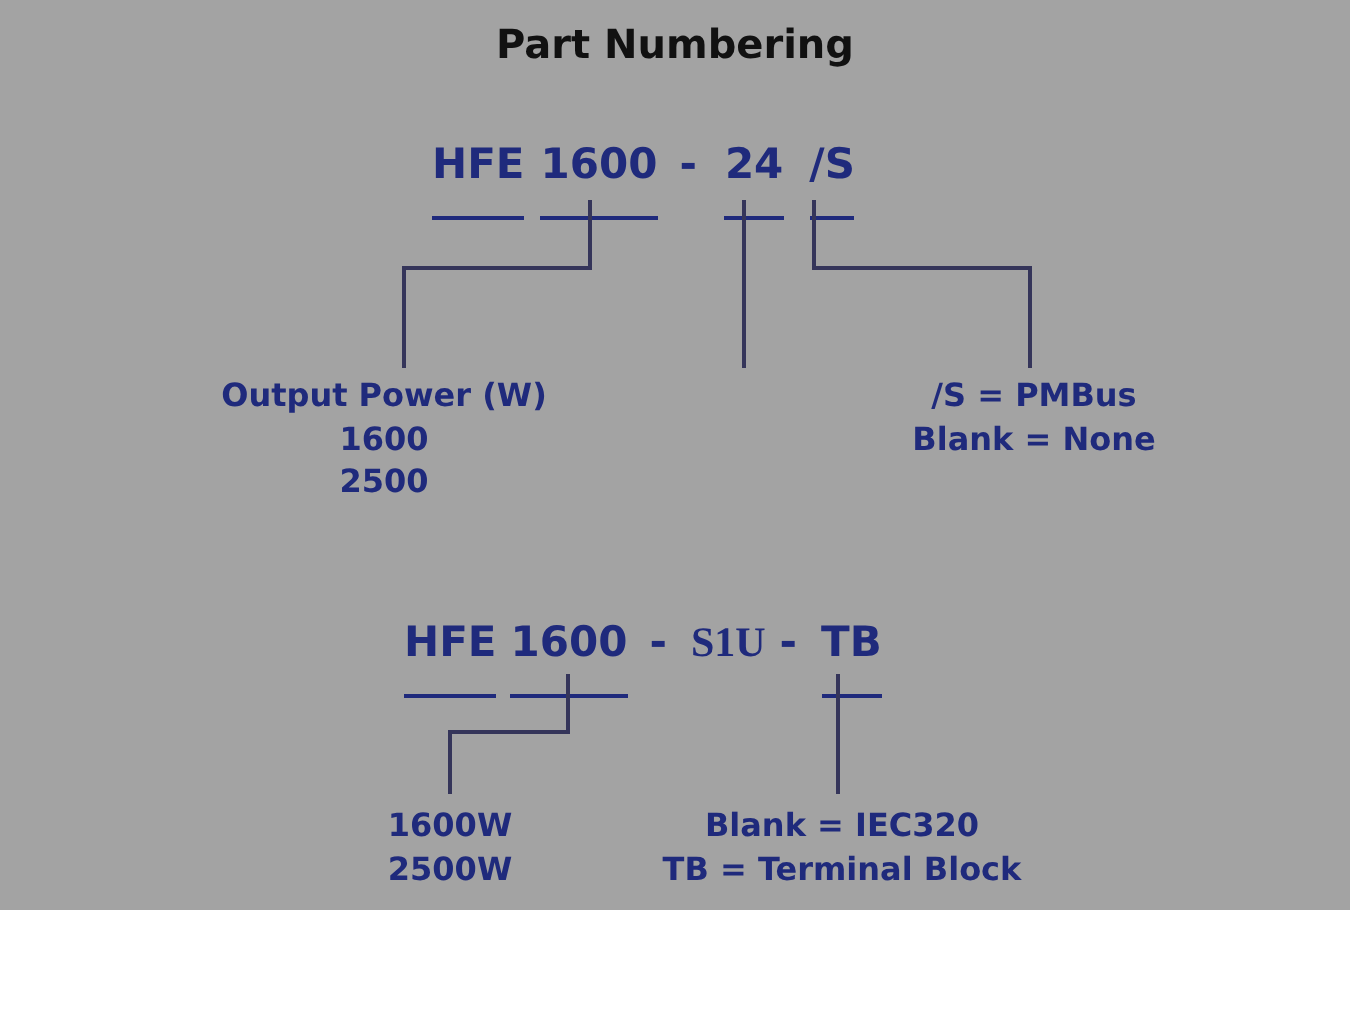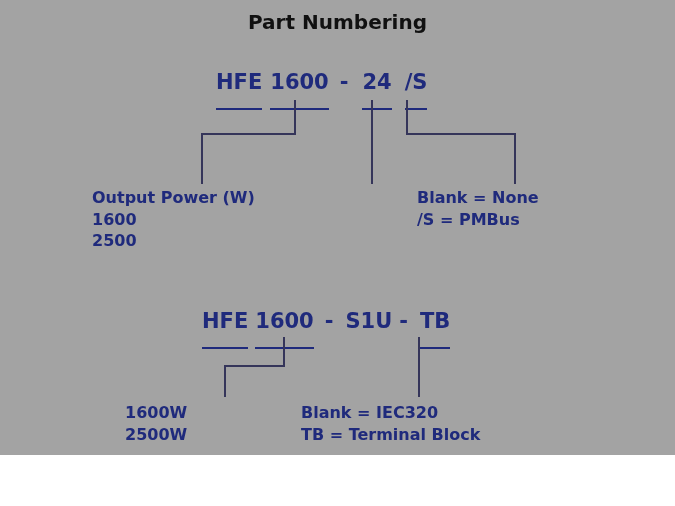--- a/index.html
+++ b/index.html
@@ -31,29 +31,30 @@
   .pn1 { left: 216px; top: 70px; }
   .pn2 { left: 202px; top: 309px; }
   .seg { display: inline-block; line-height: 20px; padding-bottom: 16px; }
   .seg.u { border-bottom: 2px solid #1f2a7c; }
   .pn1 .s1 { margin-left: 8px; }
   .pn1 .s2 { margin-left: 11px; }
   .pn1 .s3 { margin-left: 14px; }
   .pn1 .s4 { margin-left: 13px; }
   .pn2 .s1 { margin-left: 7px; }
   .pn2 .s2 { margin-left: 11px; }
-  .pn2 .s3 { margin-left: 12px; }
+  .pn2 .s3 { margin-left: 12px; font-family: Liberation Serif, serif; }
   .pn2 .s4 { margin-left: 7px; }
   .pn2 .s5 { margin-left: 12px; }
   .line {
     position: absolute;
     background: #35355a;
   }
   .col {
     position: absolute;
+    text-align: center;
     font-size: 16px;
     font-weight: bold;
     color: #1f2a7c;
     line-height: 21.5px;
     white-space: nowrap;
   }
   .col div { margin: 0; }
 </style>
 </head>
 <body>
@@ -75,22 +76,22 @@
   <div class="line" style="left:514px; top:135px; width:2px; height:49px;"></div>
 
   <div class="col" style="left:92px; top:187px; width:200px;">
     <div>Output Power (W)</div>
     <div>1600</div>
     <div>2500</div>
   </div>
 
 
   <div class="col" style="left:417px; top:187px; width:200px;">
+    <div>/S = PMBus</div>
     <div>Blank = None</div>
-    <div>/S = PMBus</div>
   </div>
 
   <div class="pn pn2">
     <span class="seg u s0">HFE</span><span class="seg u s1">1600</span><span class="seg s2">-</span><span class="seg s3">S1U</span><span class="seg s4">-</span><span class="seg u s5">TB</span>
   </div>
 
   <div class="line" style="left:283px; top:337px; width:2px; height:30px;"></div>
   <div class="line" style="left:224px; top:365px; width:61px; height:2px;"></div>
   <div class="line" style="left:224px; top:367px; width:2px; height:30px;"></div>
   <div class="line" style="left:418px; top:337px; width:2px; height:60px;"></div>

